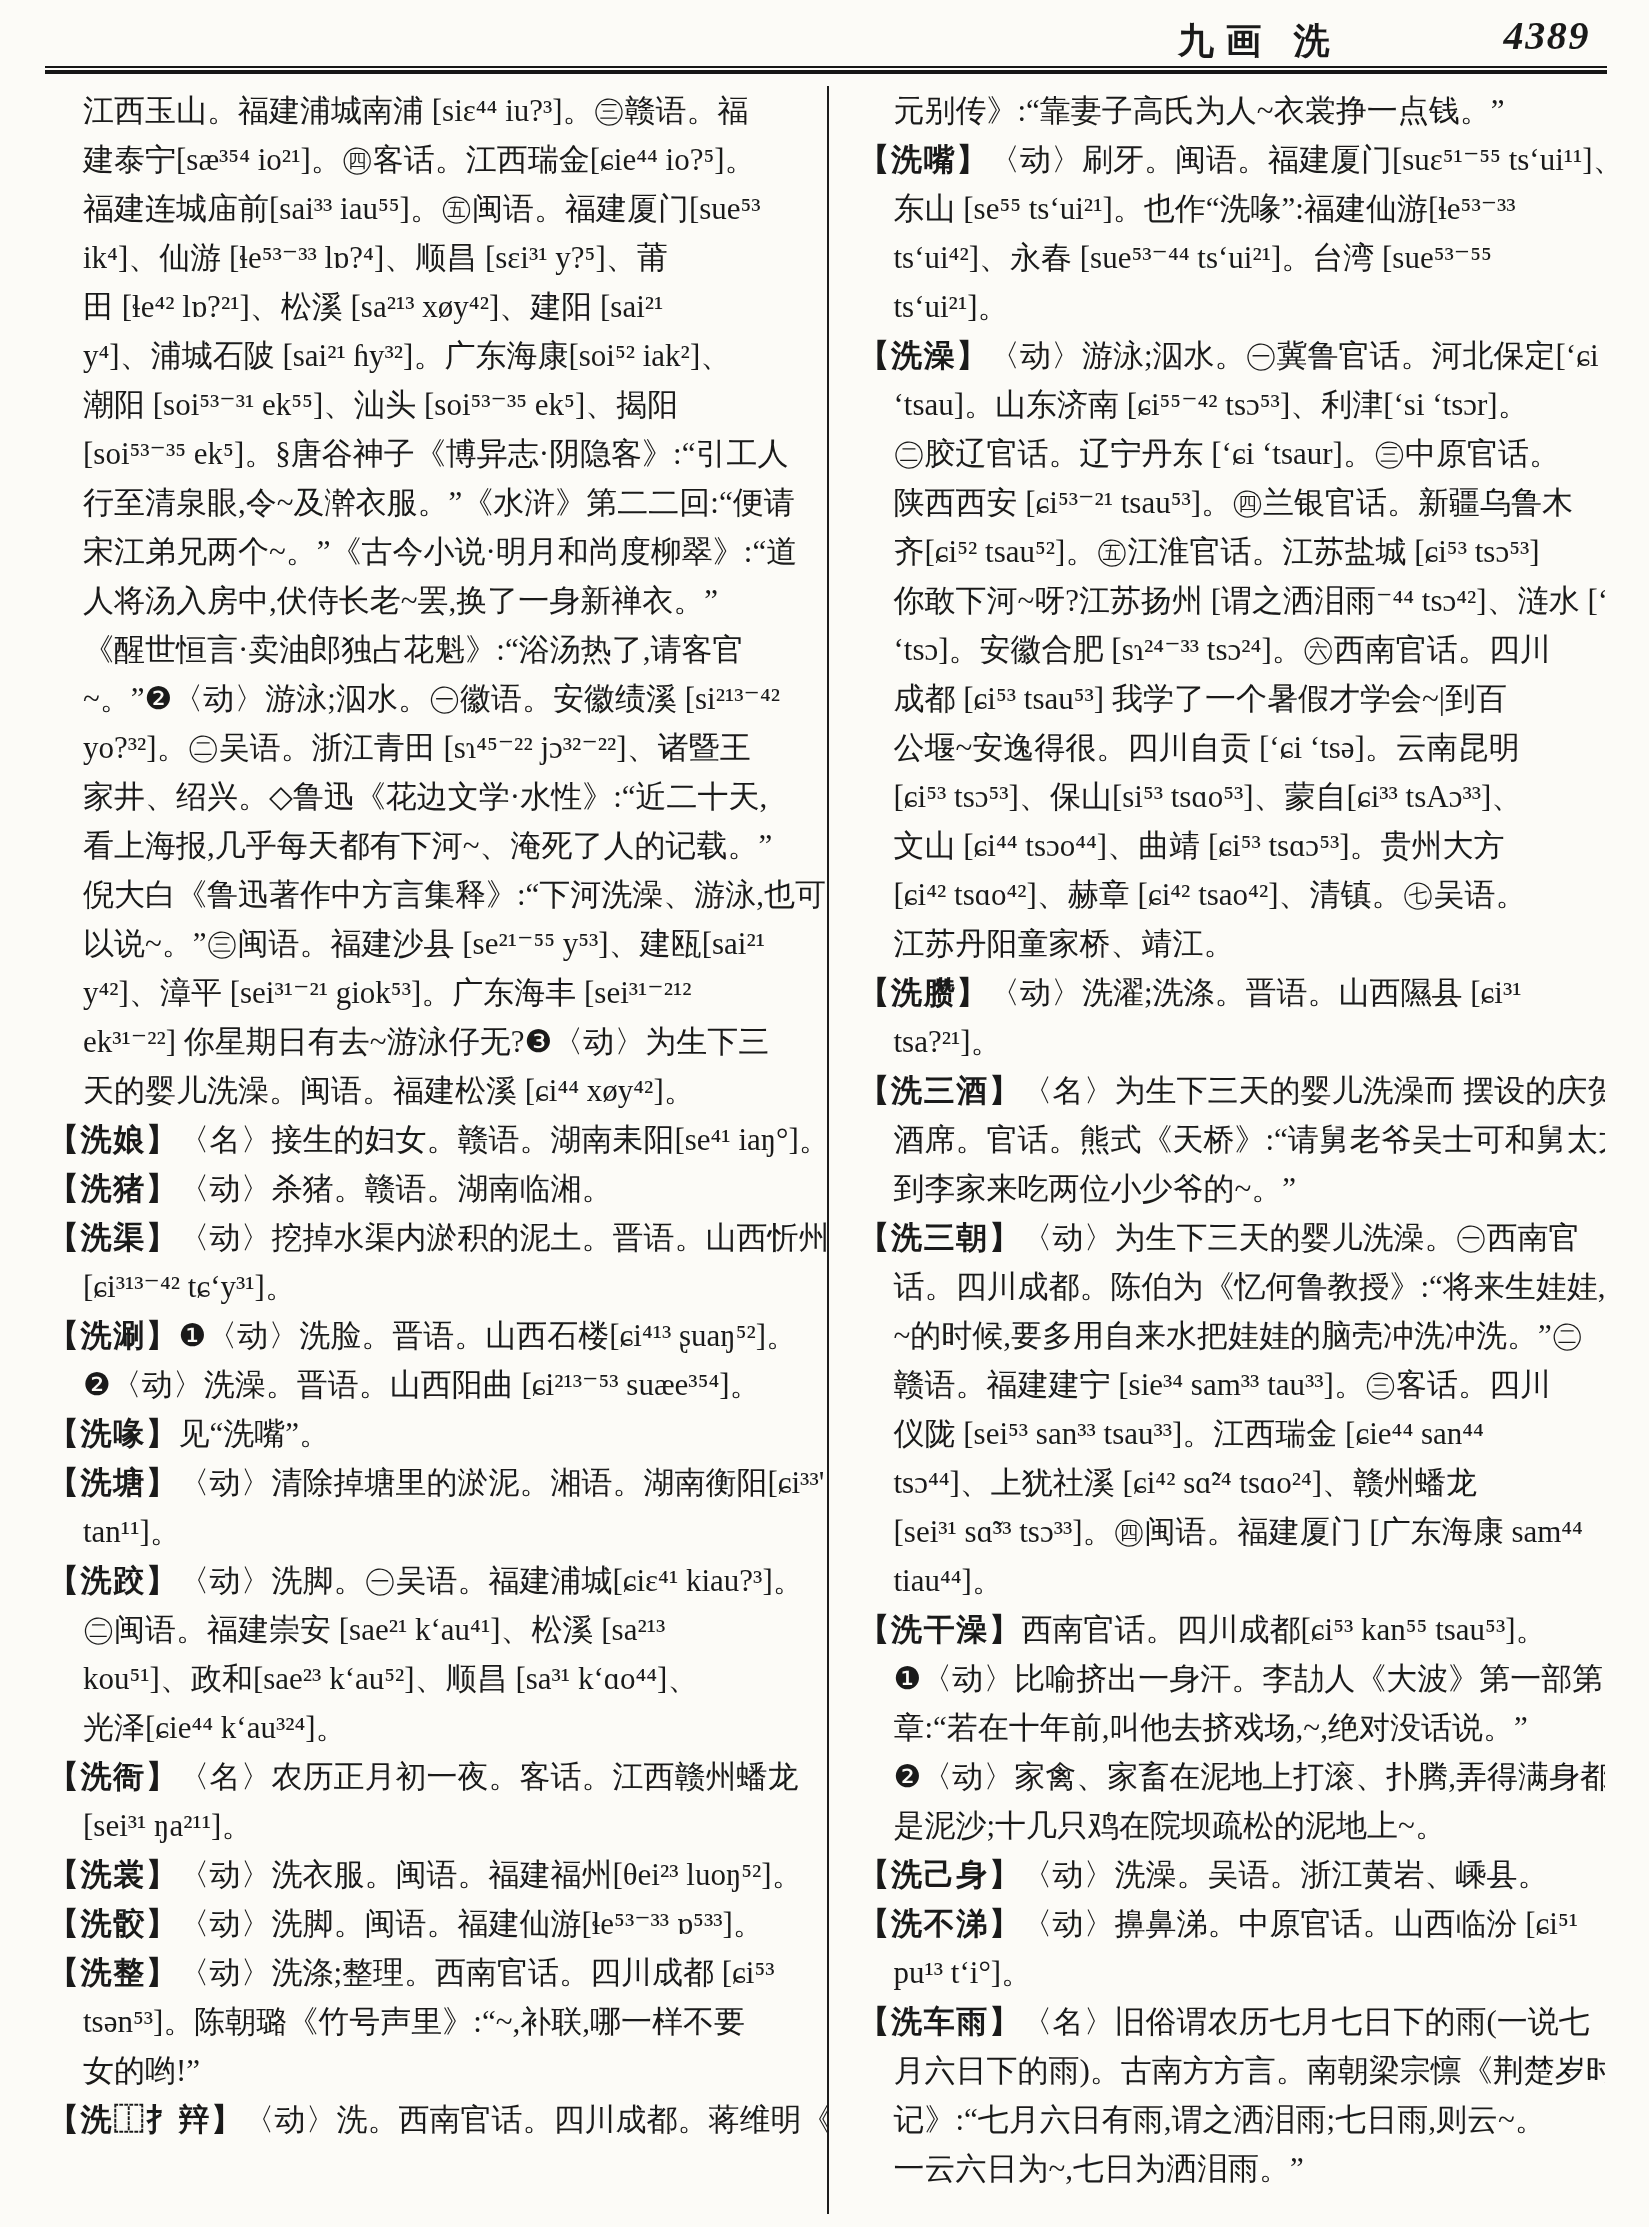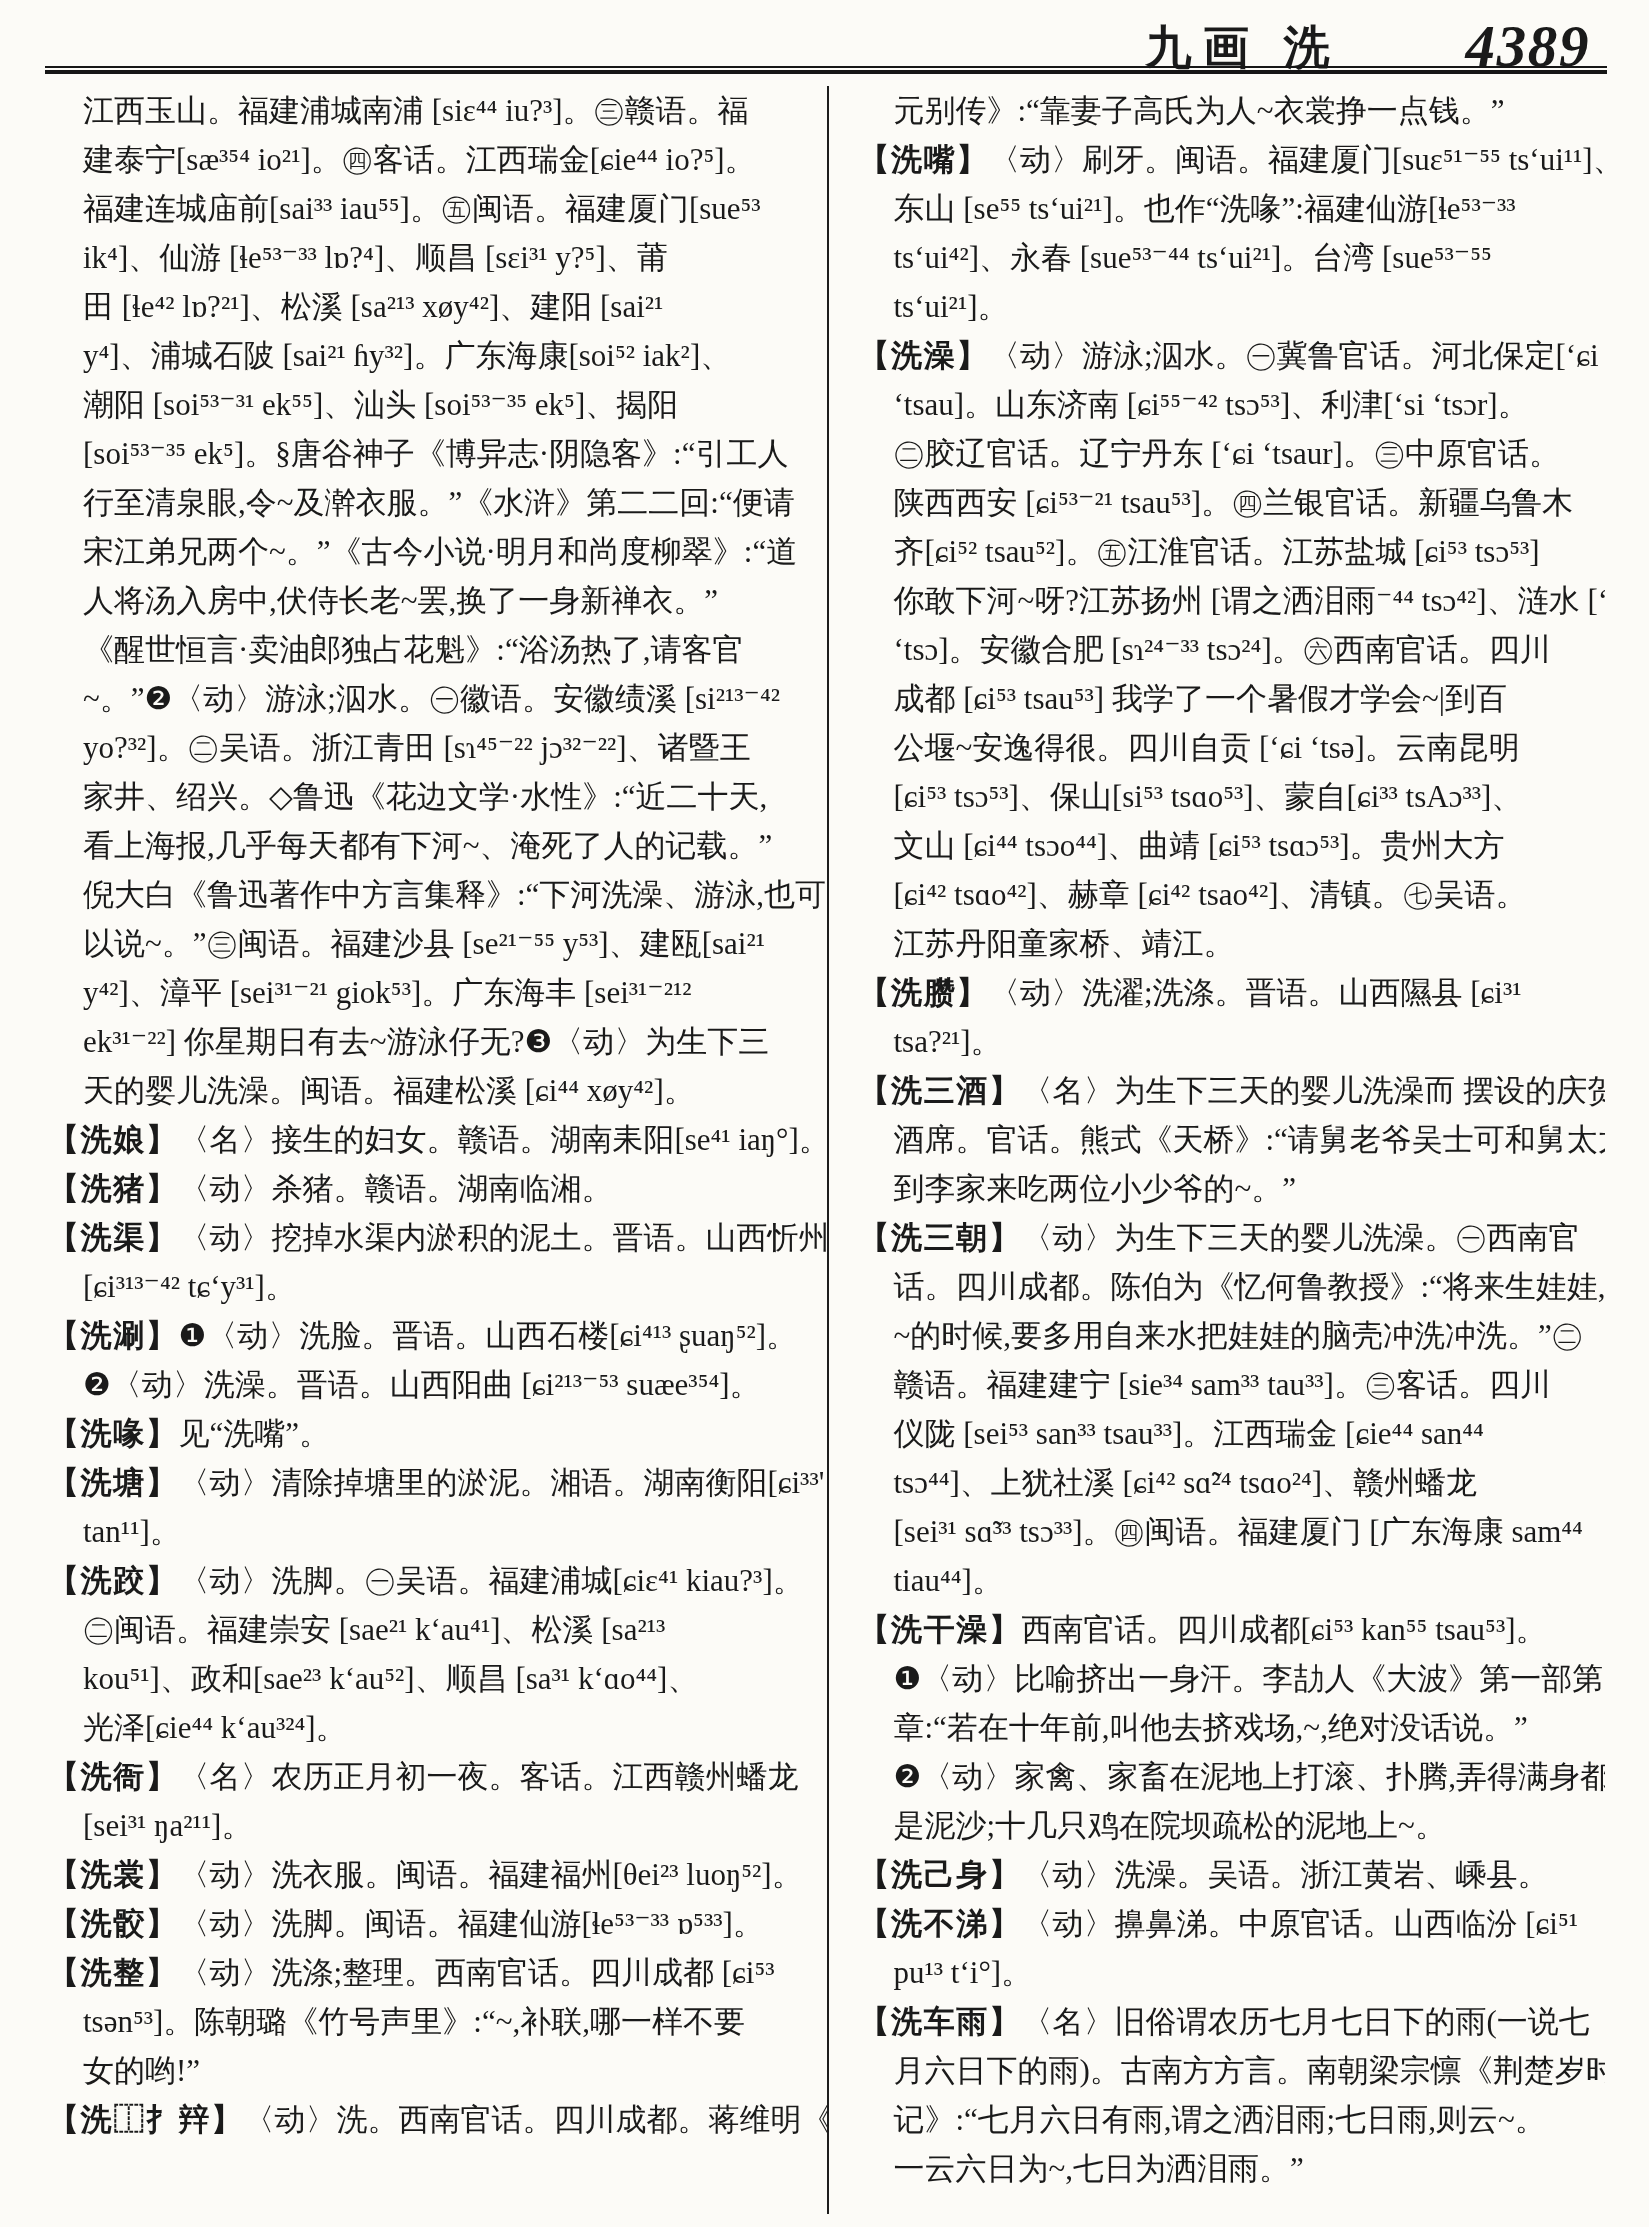--- a/index.html
+++ b/index.html
@@ -7,25 +7,25 @@
     position:relative;
     width:1650px;height:2227px;
     background:#fcfbf7;
     color:#1a1a1a;
     font-family:"Liberation Serif","DejaVu Serif",serif;
     overflow:hidden;
   }
   .header{position:absolute;top:11.5px;left:48px;right:45px;height:51px;}
   .header-title{
     position:absolute;right:264px;top:5px;
-    font-size:46px;font-weight:bold;letter-spacing:11.5px;white-space:nowrap;
+    font-size:36px;font-weight:bold;letter-spacing:11.5px;white-space:nowrap;
   }
   .page-num{
     position:absolute;right:15px;top:0px;
-    font-size:59px;font-weight:bold;font-style:italic;letter-spacing:1.6px;
+    font-size:40px;font-weight:bold;font-style:italic;letter-spacing:1.6px;
   }
   .rules{position:absolute;top:66px;left:45px;right:43px;}
   .rule-thin{height:1.6px;background:#161616;}
   .rule-thick{height:4.1px;background:#161616;margin-top:2.5px;}
   .body{
     position:absolute;top:86px;left:48px;right:45px;bottom:13.2px;
     display:flex;
   }
   .col{width:50%;box-sizing:border-box;}
   .col-left{}

